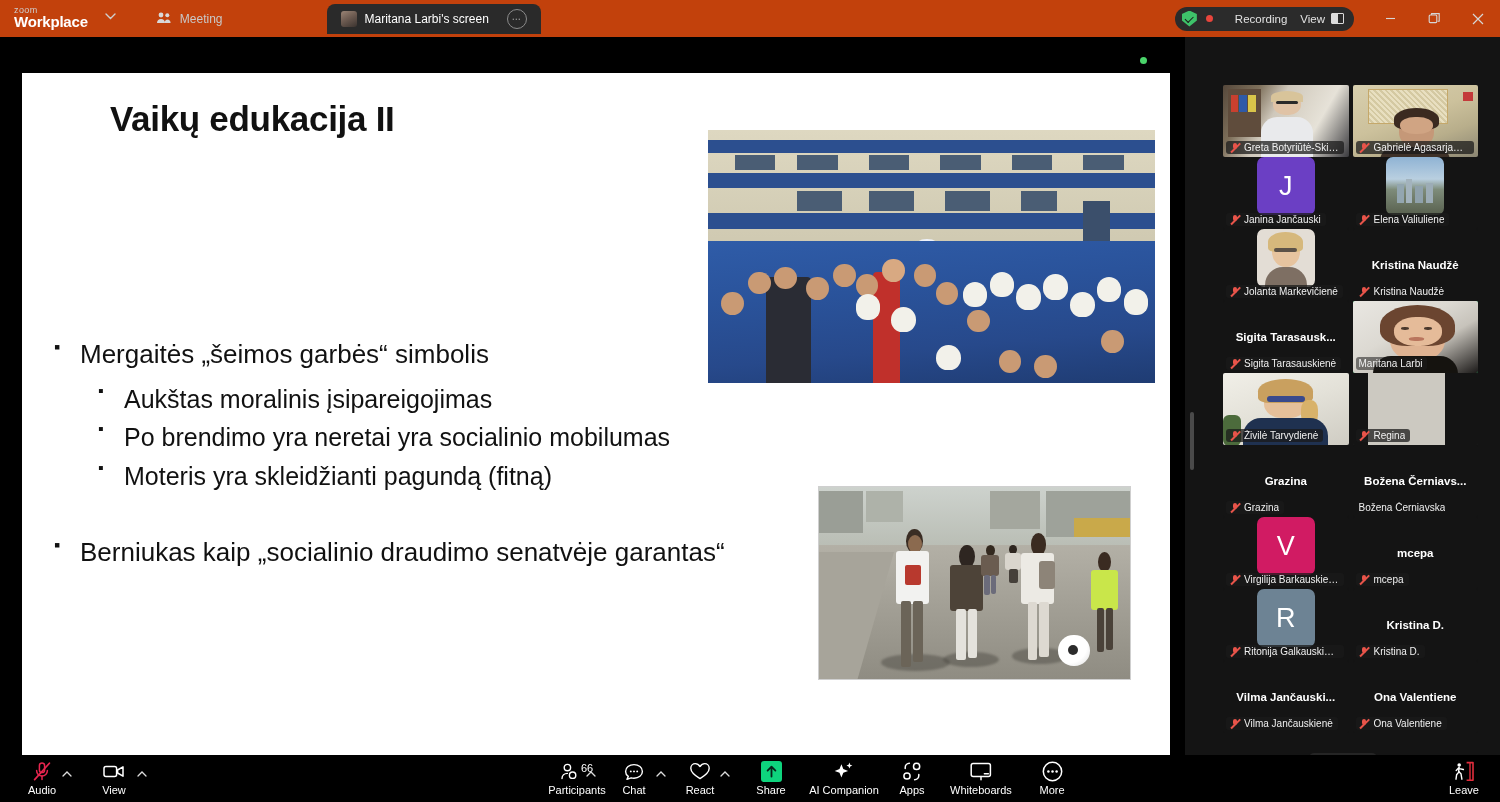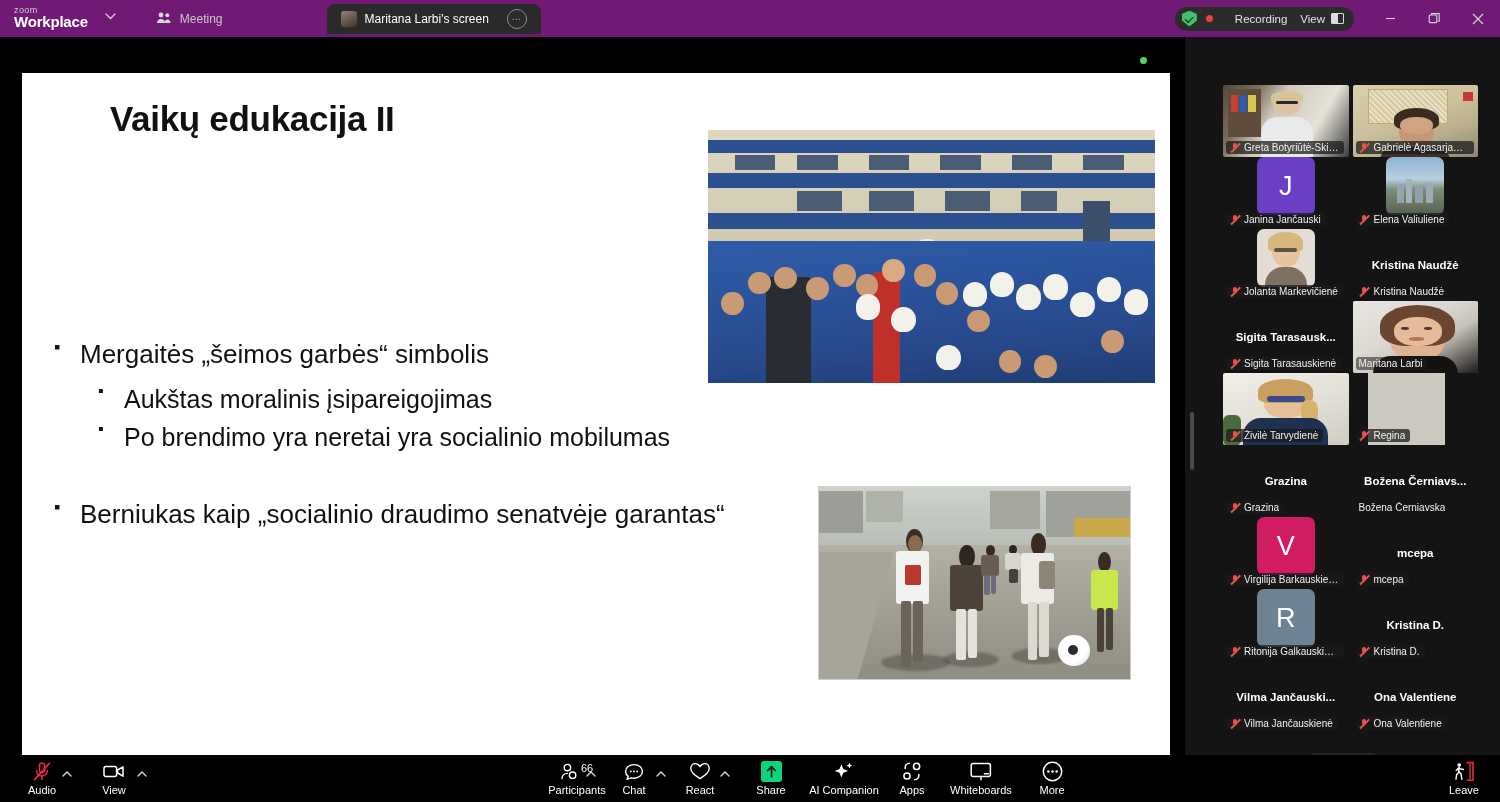--- a/index.html
+++ b/index.html
@@ -9,21 +9,21 @@
     font-family:"Liberation Sans", sans-serif;
     overflow:hidden;
     color:#e8e8e8;
     -webkit-font-smoothing:antialiased;
   }
   #app { position:relative; width:1500px; height:802px; background:#141414; }
 
   
   .titlebar {
     position:absolute; top:0; left:0; width:1500px; height:37px;
-    background:#701a75;
+    background:#c2410c;
     display:flex; align-items:flex-end;
   }
   .tb-left { display:flex; align-items:center; height:37px; padding-left:14px; gap:0; }
   .zoom-logo { line-height:1; padding-bottom:3px; }
   .zoom-logo .zl-small { font-size:9px; color:#cfcfcf; letter-spacing:.4px; display:block; }
   .zoom-logo .zl-big { font-size:15px; font-weight:bold; color:#ffffff; letter-spacing:-.2px; display:block; margin-top:-1px;}
   .caret-btn {
     width:26px; height:26px; display:flex; align-items:center; justify-content:center;
     margin-left:10px; margin-bottom:4px; border-radius:4px;
   }
@@ -391,20 +391,21 @@
           <div class="tshirt" style="left:12%;top:22%;width:74%;height:44%;background:#d9d5cd;"></div>
           <div class="legs" style="left:30%;top:64%;width:40%;height:36%;background:#45403a;"></div>
         </div>
         <div class="st-ball"></div>
       </div>
 
       <div class="bullets">
         <div class="b1 wide">Mergaitės „šeimos garbės“ simbolis</div>
         <div class="b2">Aukštas moralinis įsipareigojimas</div>
         <div class="b2">Po brendimo yra neretai yra socialinio mobilumas</div>
+        <div class="b2">Moteris yra skleidžianti pagundą (fitną)</div>
         <div class="spacer"></div>
         <div class="b1 wide">Berniukas kaip „socialinio draudimo senatvėje garantas“</div>
       </div>
 
     </div>
   </div>
 
   <div class="panel">
     <div class="panel-scroll-track"></div>
     <div class="grid">

